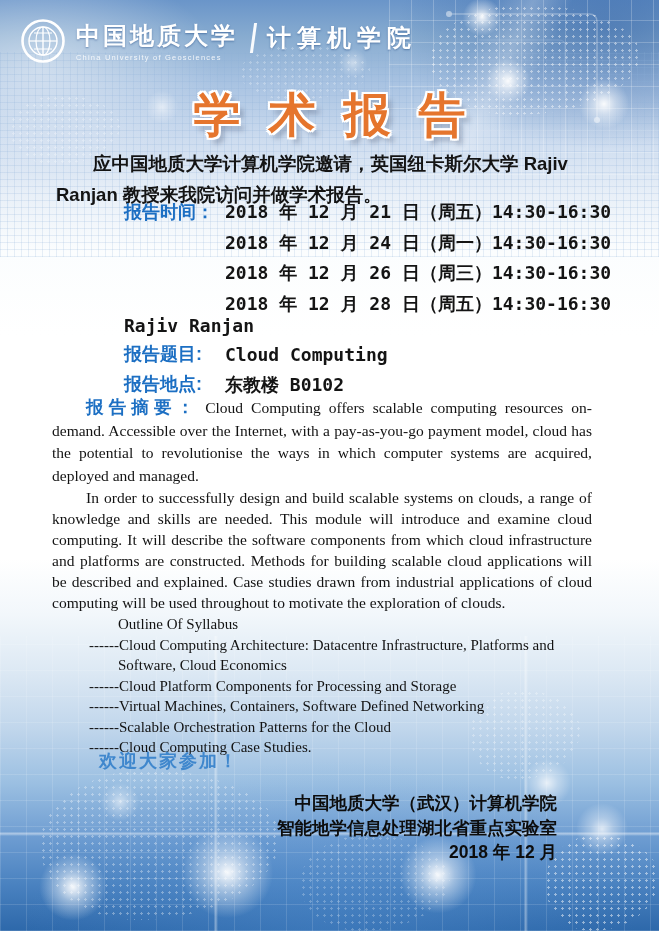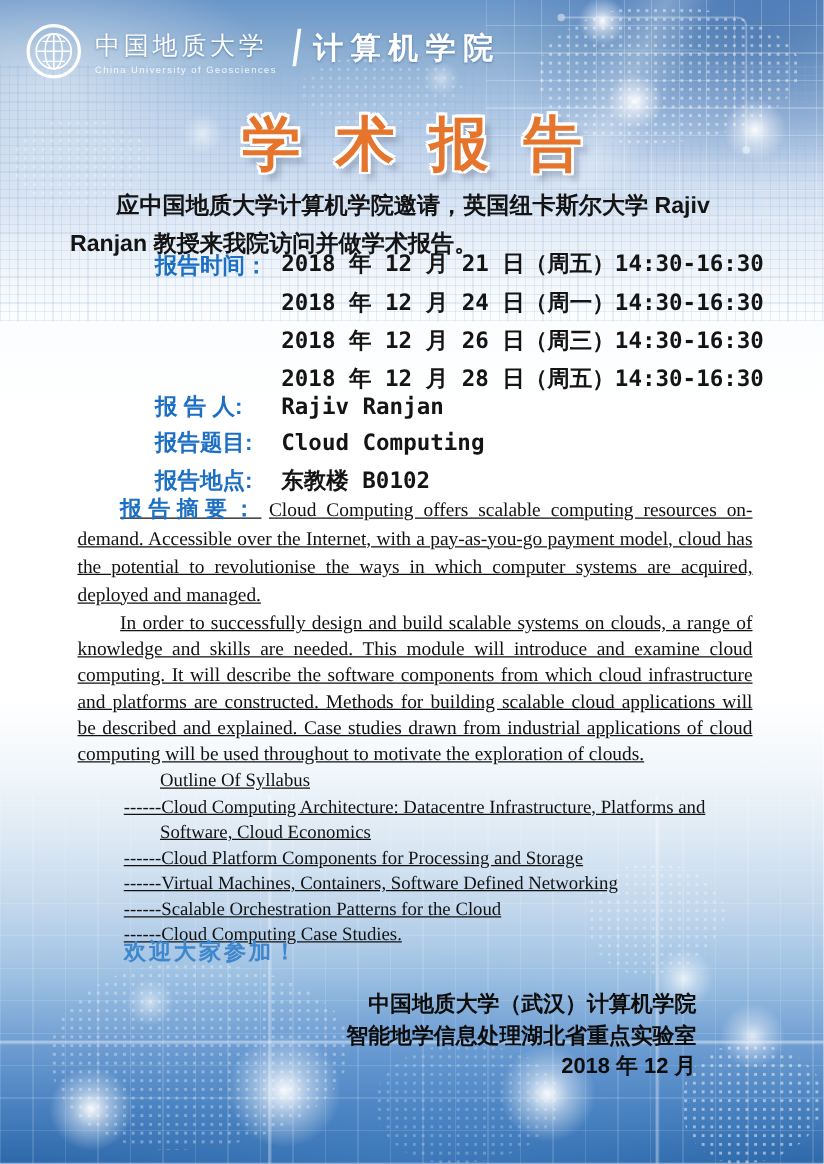--- a/index.html
+++ b/index.html
@@ -52,21 +52,21 @@
   .streak {
     position:absolute; top:0; right:0; width:320px; height:150px; opacity:.45;
     background: linear-gradient(115deg, transparent 40%, rgba(255,255,255,.55) 50%, transparent 60%);
   }
   .circuit { position:absolute; top:0; right:0; opacity:.55; }
 
   
   .header { position:absolute; left:20px; top:18px; display:flex; align-items:center; color:#ffffff; }
   .logo-svg { width:46px; height:46px; flex:0 0 auto; }
   .uni-block { margin-left:10px; display:flex; flex-direction:column; }
-  .uni-zh { font-size:20px; font-weight:normal; letter-spacing:3px; text-shadow:0 1px 2px rgba(30,70,130,.5); }
+  .uni-zh { font-size:24px; font-weight:bold; letter-spacing:3px; text-shadow:0 1px 2px rgba(30,70,130,.5);text-align:right; }
   .uni-en { font-size:7.5px; letter-spacing:1.2px; margin-top:1px; opacity:.85; }
   .divider-bar { width:3px; height:30px; background:rgba(255,255,255,.95); margin:0 12px 6px 14px; transform:skewX(-8deg); }
   .dept-zh { font-size:24px; font-weight:bold; letter-spacing:6px; margin-bottom:6px; text-shadow:0 1px 2px rgba(30,70,130,.5); }
 
   
   .title {
     position:absolute; left:0; right:0; top:84px; text-align:center;
     font-size:47px; font-weight:bold; letter-spacing:28px; padding-left:28px;
     color:#E5752D;
     text-shadow:
@@ -89,22 +89,22 @@
   .schedule .label { line-height:30.6px; }
   .time-line { font-size:18px; font-weight:bold; color:#141414; line-height:30.6px; white-space:nowrap;
     font-family:"DejaVu Sans Mono","Liberation Mono",monospace; }
 
   .details { position:absolute; left:124px; top:311px; }
   .detail-row { display:flex; line-height:29.4px; }
   .detail-row .label { line-height:29.4px; }
   .detail-row .value { font-size:18px; font-weight:bold; color:#141414;
     font-family:"DejaVu Sans Mono","Liberation Mono",monospace; }
 
-  .article { position:absolute; left:62px; top:396px; width:540px; color:#121212;
-    font-family:"Liberation Serif", serif;text-decoration:underline; }
+  .article { position:absolute; left:52px; top:396px; width:540px; color:#121212;
+    font-family:"Liberation Serif", serif; }
   .p1 { font-size:15.5px; line-height:22.5px; text-align:justify; text-indent:2.2em; }
   .abstract-label { color:#1C6FC3; font-weight:bold; font-size:17.5px;
     font-family:"Liberation Sans", sans-serif; letter-spacing:1px; padding-right:6px; }
   .p2 { font-size:15.5px; line-height:21px; text-align:justify; text-indent:2.2em; margin-top:0; }
   .syllabus-heading { font-size:15px; line-height:20.5px; padding-left:66px; margin-top:1px; }
   .syllabus-list { list-style:none; }
   .syllabus-list li { font-size:15px; line-height:20.5px; padding-left:66px; text-indent:-29px; }
 
   .welcome { position:absolute; left:99px; top:749px; color:#3F87CD;
     font-size:18px; font-weight:bold; letter-spacing:2px; }
@@ -176,21 +176,20 @@
     <div>
       <div class="time-line">2018 年 12 月 21 日（周五）14:30-16:30</div>
       <div class="time-line">2018 年 12 月 24 日（周一）14:30-16:30</div>
       <div class="time-line">2018 年 12 月 26 日（周三）14:30-16:30</div>
       <div class="time-line">2018 年 12 月 28 日（周五）14:30-16:30</div>
     </div>
   </div>
 
   <div class="details">
     <div class="detail-row">
-      <span class="label">报 告 人:</span>
       <span class="value">Rajiv Ranjan</span>
     </div>
     <div class="detail-row">
       <span class="label">报告题目:</span>
       <span class="value">Cloud Computing</span>
     </div>
     <div class="detail-row">
       <span class="label">报告地点:</span>
       <span class="value">东教楼 B0102</span>
     </div>

